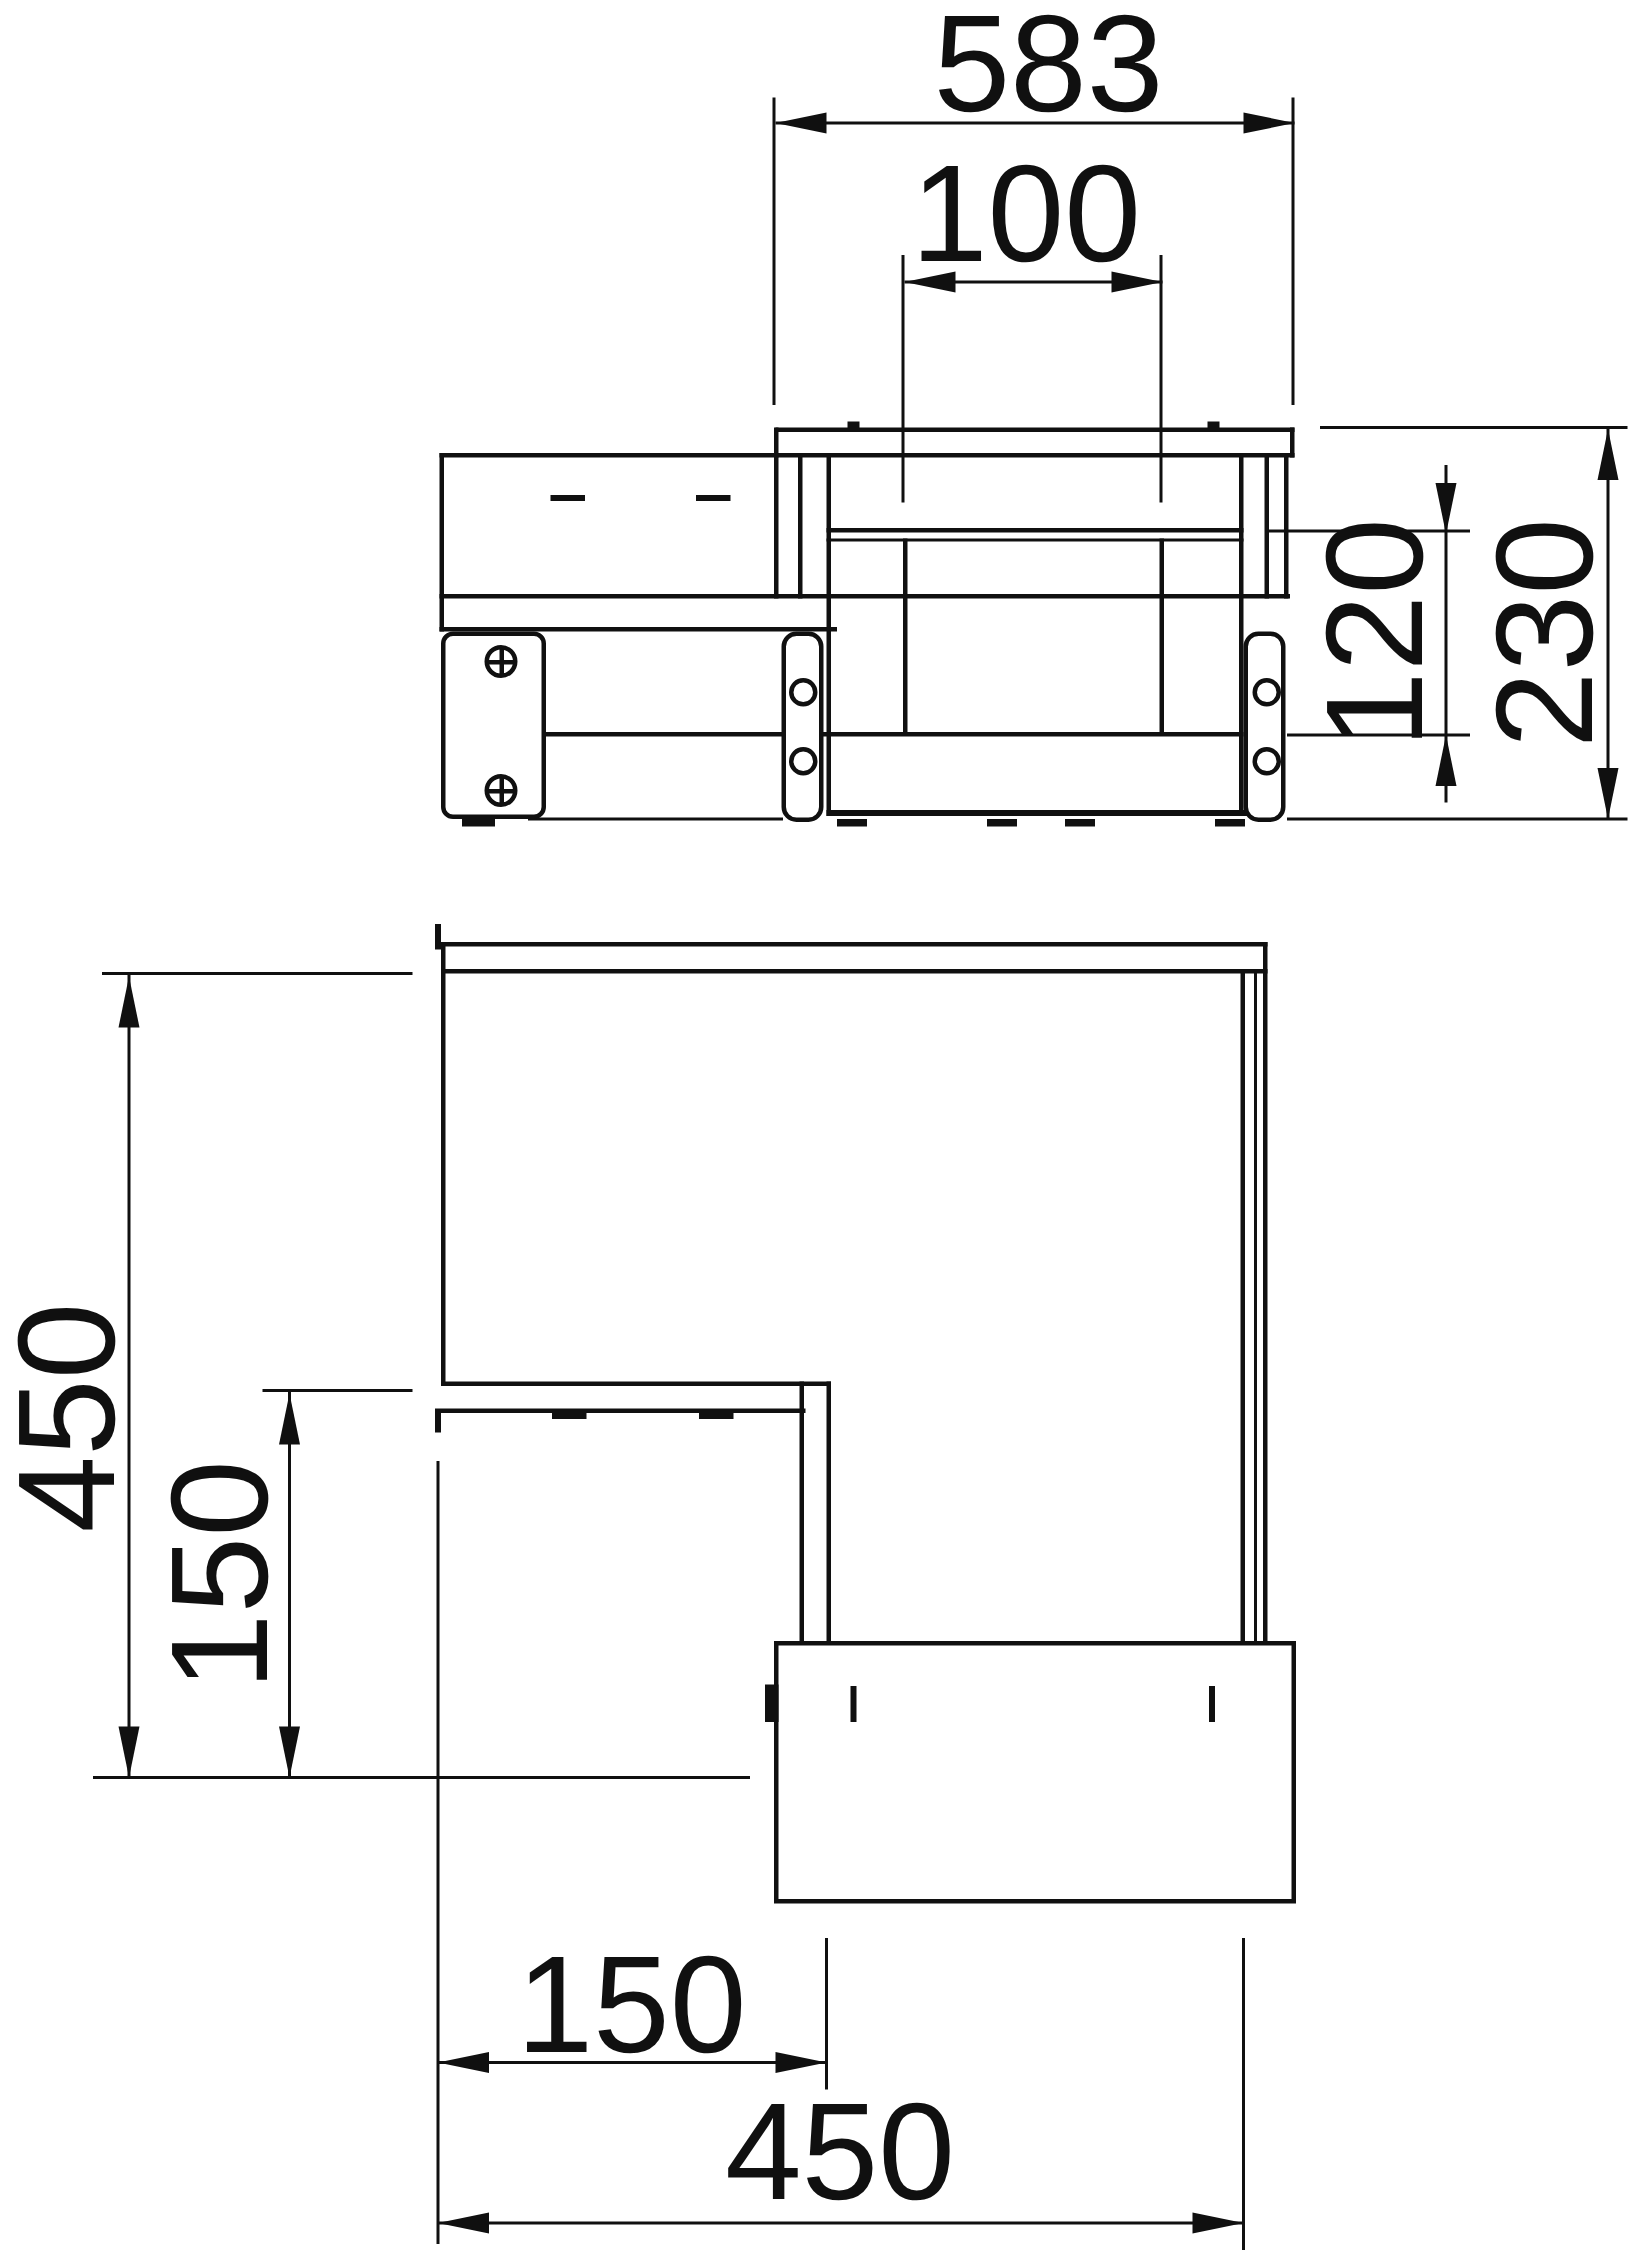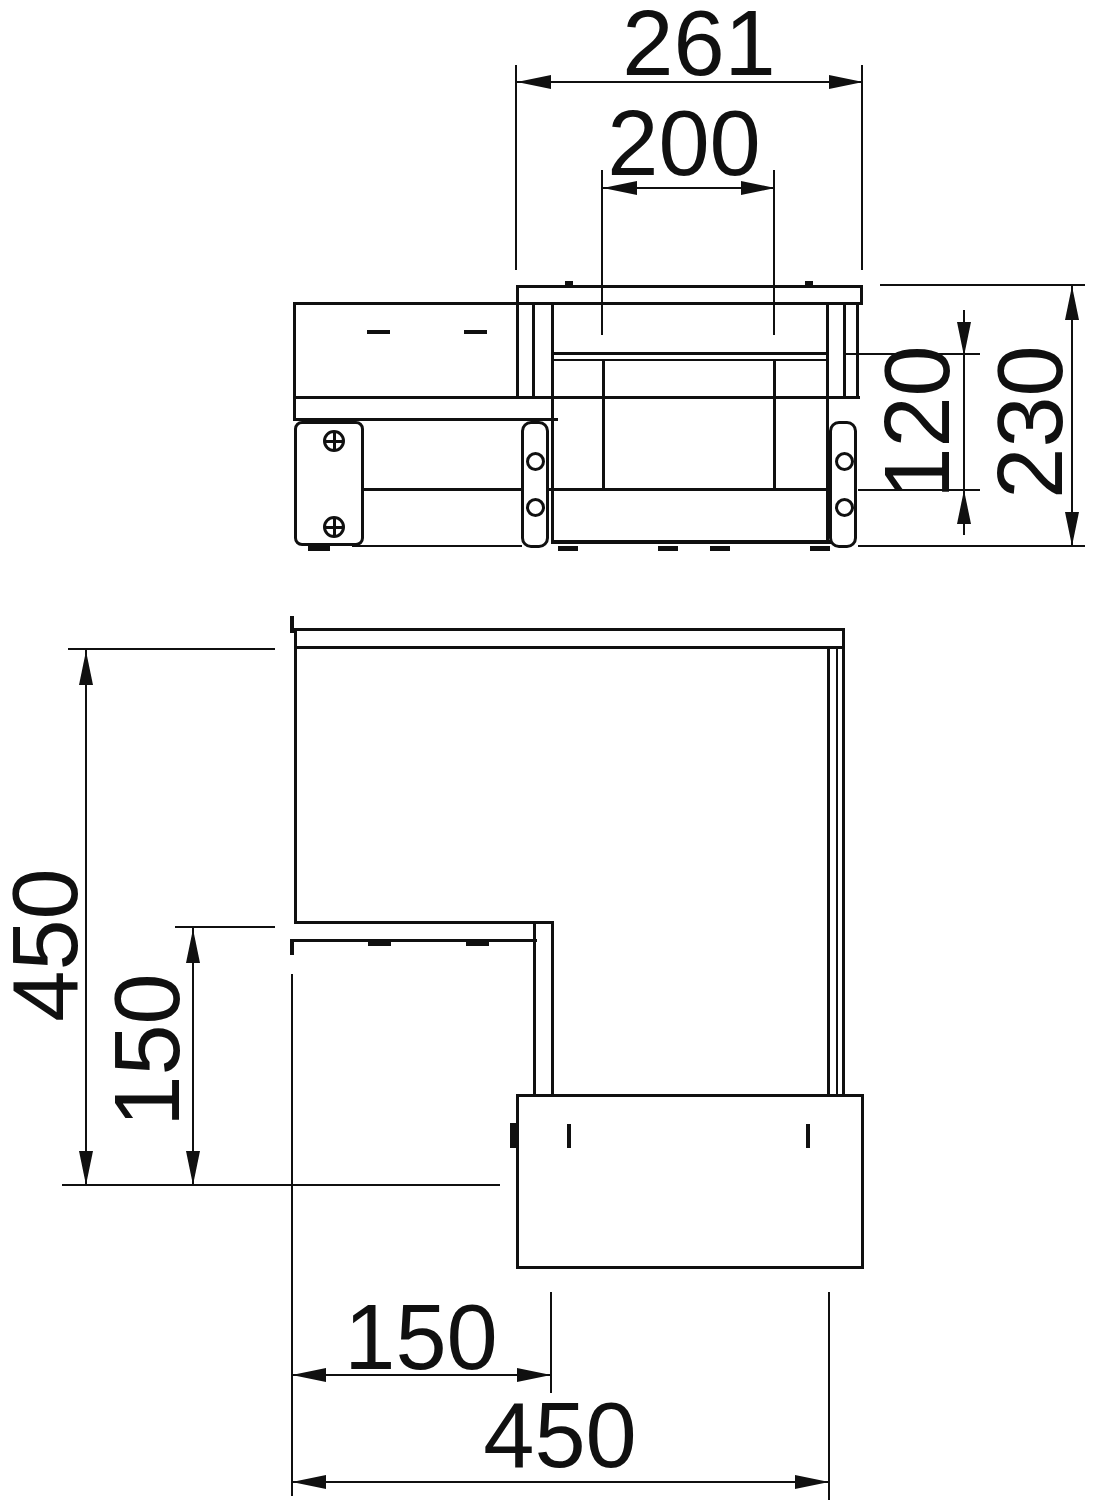--- a/index.html
+++ b/index.html
@@ -76,28 +76,28 @@
     <div class="circ" style="left:526px;top:452px"></div>
     <div class="circ" style="left:526px;top:498px"></div>
     <div class="circ" style="left:835px;top:452px"></div>
     <div class="circ" style="left:835px;top:498px"></div>
     <div class="screw" style="left:323px;top:430px"></div>
     <div class="screw" style="left:323px;top:516px"></div>
   </div>
 
   <div>
 
-    <div class="dimtext" style="left:549px;top:8px">261</div>
+    <div class="dimtext" style="left:549px;top:8px">583</div>
     <div class="tn" style="left:517px;top:81px;width:346px;height:2px"></div>
     <div class="arrL" style="left:517px;top:75px"></div>
     <div class="arrR" style="left:829px;top:75px"></div>
     <div class="tn" style="left:515px;top:65px;width:2px;height:205px"></div>
     <div class="tn" style="left:861px;top:65px;width:2px;height:205px"></div>
 
-    <div class="dimtext" style="left:534px;top:108px">200</div>
+    <div class="dimtext" style="left:534px;top:108px">100</div>
     <div class="tn" style="left:603px;top:187px;width:172px;height:2px"></div>
     <div class="arrL" style="left:603px;top:181px"></div>
     <div class="arrR" style="left:741px;top:181px"></div>
     <div class="tn" style="left:601px;top:170px;width:2px;height:165px"></div>
     <div class="tn" style="left:773px;top:170px;width:2px;height:165px"></div>
 
     <div class="dimtext rot" style="left:767px;top:387px">120</div>
     <div class="tn" style="left:846px;top:353px;width:134px;height:2px"></div>
     <div class="tn" style="left:858px;top:489px;width:122px;height:2px"></div>
     <div class="tn" style="left:963px;top:310px;width:2px;height:225px"></div>

